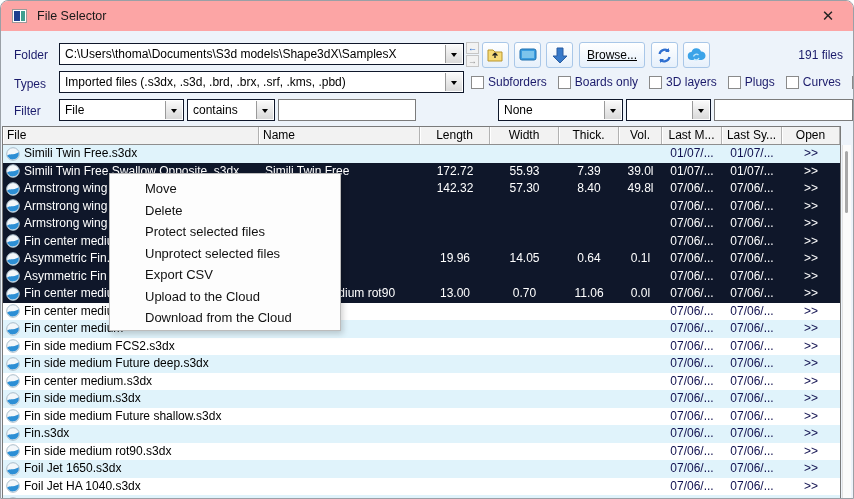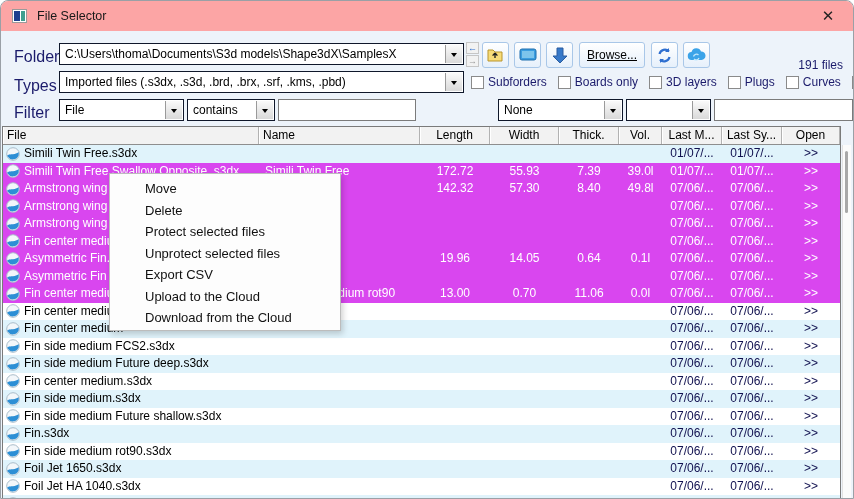--- a/index.html
+++ b/index.html
@@ -10,45 +10,45 @@
     background:#edf3fa; border:1px solid #9aa0a6; border-radius:8px 8px 0 0;
   }
   
   .titlebar { position:absolute; left:0; top:0; width:100%; height:30px; background:#fca5a5; }
   .app-icon { position:absolute; left:11px; top:8px; width:15px; height:14px; background:#fff; border:1px solid #9a9a9a; }
   .app-icon .half-l { position:absolute; left:1px; top:1px; width:6px; height:10px; background:#1d3f8f; }
   .app-icon .half-r { position:absolute; left:8px; top:1px; width:4px; height:10px; background:#3f9e8f; }
   .title-text { position:absolute; left:36px; top:8px; font-size:12.5px; color:#1a1a1a; }
   .close-btn { position:absolute; right:14px; top:5px; width:22px; height:20px; text-align:center; font-size:15px; line-height:20px; color:#222; cursor:pointer; }
   
-  .lbl { position:absolute; font-size:16px; color:#1b1b6b;text-align:right; }
+  .lbl { position:absolute; font-size:12px; color:#1b1b6b;text-align:right; }
   .combo { position:absolute; height:22px; background:#fff; border:1px solid #0f172a; font-size:12px; color:#000; }
   .combo .val { position:absolute; left:5px; top:3px; right:20px; white-space:nowrap; overflow:hidden; }
   .combo .drop { position:absolute; right:1px; top:1px; bottom:1px; width:17px; background:linear-gradient(#fafafa,#d9d9d9); border-left:1px solid #9a9a9a; }
   .combo .tri { position:absolute; left:5px; top:8px; width:0; height:0; border-left:3.5px solid transparent; border-right:3.5px solid transparent; border-top:4px solid #000; }
   .textbox { position:absolute; height:22px; background:#fff; border:1px solid #7b7b7b; font-size:12px; padding:0 4px; }
   .tool-btn { position:absolute; height:26px; background:linear-gradient(#ffffff,#e6f0fb); border:1px solid #a9c7e8; border-radius:3px; display:flex; align-items:center; justify-content:center; }
   .browse-btn { font-size:12px; color:#000;text-decoration:underline; }
   .mini-nav { position:absolute; left:465px; top:41px; width:13px; height:25px; }
   .mini-nav .m { position:absolute; left:0; width:13px; height:12px; background:#f2f2f2; border:1px solid #c6c6c6; font-size:9px; line-height:10px; text-align:center; }
   .mini-nav .m.top { top:0; color:#2e6fd0; }
   .mini-nav .m.bot { top:13px; color:#9a9a9a; }
-  .files-count { position:absolute; right:10px; top:57px; font-size:12px; color:#1b1b6b; }
+  .files-count { position:absolute; right:10px; top:47px; font-size:12px; color:#1b1b6b; }
   
   .cb-group { position:absolute; left:470px; top:74px; display:flex; gap:11px; align-items:center; }
   .cb { display:flex; align-items:center; gap:4px; font-size:12px; color:#1b1b6b; white-space:nowrap; }
   .cb .box { width:13px; height:13px; background:#fff; border:1px solid #8a8a8a; }
   
   .table { position:absolute; left:1px; top:125px; width:839px; bottom:0; border:1px solid #7a7a7a; border-bottom:none; background:#fff; overflow:hidden; }
   .thead { display:grid; grid-template-columns:256px 161px 70px 69px 60px 43px 60px 60px 58px; height:18px; background:#f2f2f2; border-bottom:1px solid #8e8e8e; }
   .th { font-size:12px; color:#000; line-height:17px; text-align:center; border-right:1px solid #b2b2b2; box-shadow:inset 1px 0 0 #ffffff; overflow:hidden; white-space:nowrap; }
   .th.left { text-align:left; padding-left:4px; }
   .trow { position:relative; display:grid; grid-template-columns:256px 161px 70px 69px 60px 43px 60px 60px 58px; height:17.5px; background:#fff; }
   .trow:nth-child(odd) { background:#e0f3fb; }
-  .trow.sel { background:#d946ef; }
+  .trow.sel { background:#0f172a; }
   .cell { font-size:12px; line-height:17.5px; white-space:nowrap; overflow:hidden; color:#10104f; text-align:center; }
   .cell.c-file { text-align:left; padding-left:21px; color:#000; }
   .cell.c-name { text-align:left; padding-left:6px; color:#000; }
   .trow.sel .cell { color:#fff; }
   .file-icon { position:absolute; left:3px; top:1.5px; width:14px; height:14px; }
   
   .scroll-track { position:absolute; left:841px; top:144px; bottom:0; width:9px; background:#fbfbfb; border-left:1px solid #e2e2e2; }
   .scroll-thumb { position:absolute; left:844px; top:150px; width:3px; height:62px; background:#a8a8a8; border-radius:2px; }
   
   .context-menu { position:absolute; left:108px; top:172px; width:232px; height:158px; background:#fdfdfd; border:1px solid #bcbcbc; box-shadow:2px 3px 6px rgba(0,0,0,.18); padding-top:4px; }

